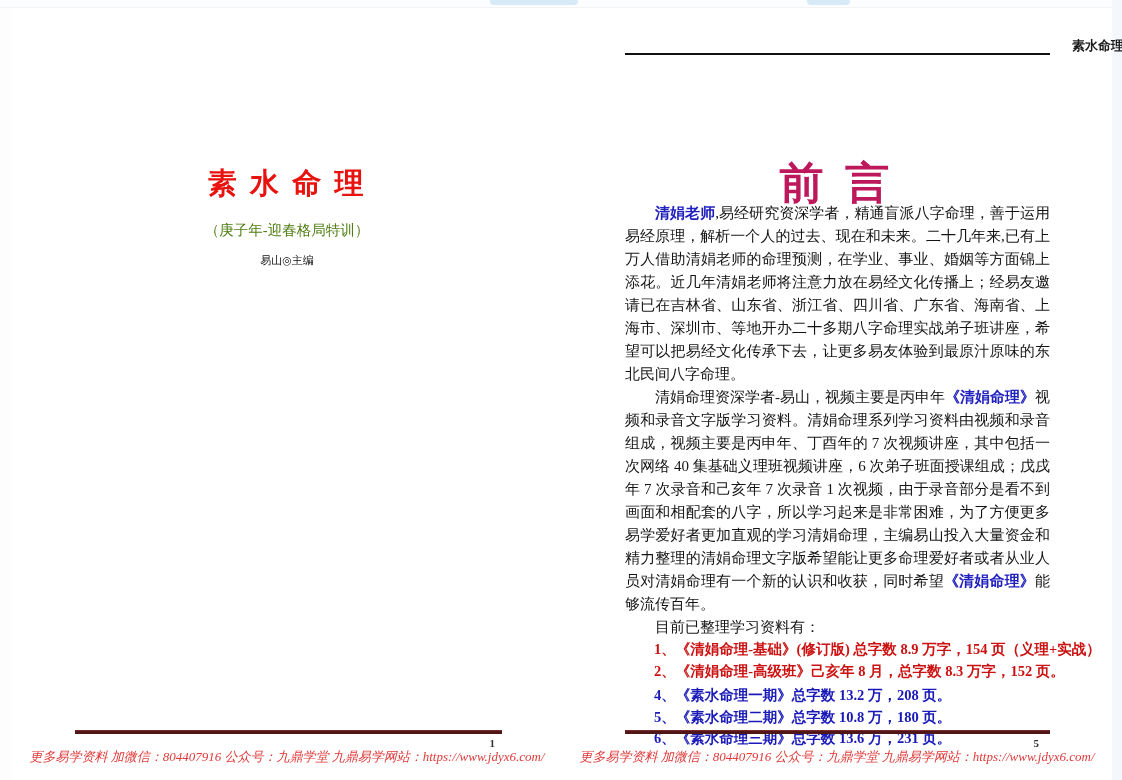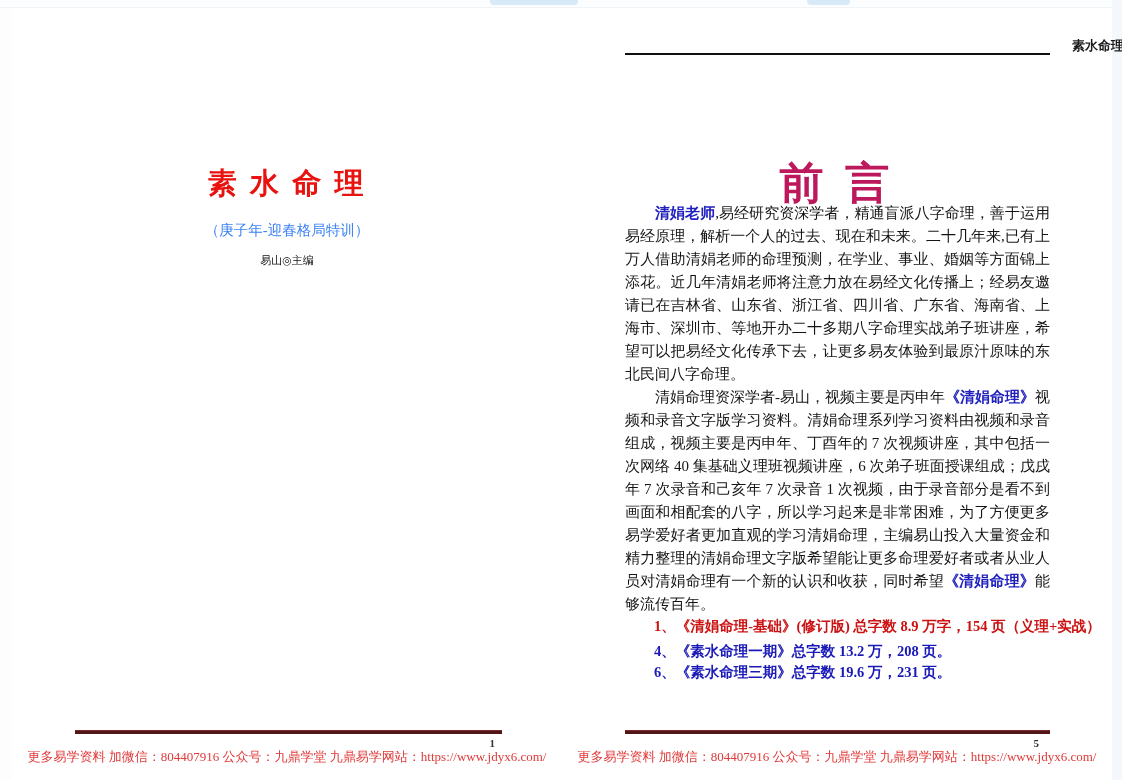--- a/index.html
+++ b/index.html
@@ -36,21 +36,21 @@
   }
 
   
   .book-title {
     position: absolute; left: 0; top: 156px; width: 100%;
     text-align: center; font-size: 29px; font-weight: bold;
     letter-spacing: 3px; color: #e8120e;
   }
   .book-subtitle {
     position: absolute; left: 0; top: 213px; width: 100%;
-    text-align: center; font-size: 14.5px; color: #3b82f6;
+    text-align: center; font-size: 14.5px; color: #4d7c0f;
   }
   .book-author {
     position: absolute; left: 0; top: 245px; width: 100%;
     text-align: center; font-size: 11px; color: #111;
   }
 
   
   .footer-rule {
     position: absolute; top: 722px; height: 1px;
     border-top: 1px solid #7a2a2a; border-bottom: 3px solid #4f1717;
@@ -59,21 +59,21 @@
   .page-left  .footer-rule { left: 63px; width: 427px; }
   .page-right .footer-rule { left: 63px; width: 425px; }
   .page-num {
     position: absolute; top: 729px; font-size: 11px; font-weight: bold;
     color: #333; text-align: right;
   }
   .page-left  .page-num { left: 63px; width: 420px; }
   .page-right .page-num { left: 63px; width: 414px; }
   .footer-note {
     position: absolute; left: 0; top: 740px; width: 100%;
-    text-align: center; font-size: 13px; 
+    text-align: center; font-size: 13px; font-style: italic;
     color: #e03a3a; white-space: nowrap;
   }
 
   
   .page-header-title {
     position: absolute; left: 12px; top: 29px; width: 100%;
     text-align: right; font-size: 13px; font-weight: bold; color: #1a1a1a;
   }
   .header-rule {
     position: absolute; left: 63px; top: 45px; width: 425px;
@@ -120,25 +120,28 @@
 </div>
 
 <div class="page page-right">
   <div class="page-header-title">素水命理</div>
   <div class="header-rule"></div>
   <div class="preface-title">前 言</div>
 
   <div class="body-text">
     <p><span class="em-blue">清娟老师</span><span>,易经研究资深学者，精通盲派八字命理，善于运用易经原理，解析一个人的过去、现在和未来。二十几年来,已有上万人借助清娟老师的命理预测，在学业、事业、婚姻等方面锦上添花。近几年清娟老师将注意力放在易经文化传播上；经易友邀请已在吉林省、山东省、浙江省、四川省、广东省、海南省、上海市、深圳市、等地开办二十多期八字命理实战弟子班讲座，希望可以把易经文化传承下去，让更多易友体验到最原汁原味的东北民间八字命理。</span></p>
     <p><span>清娟命理资深学者-易山，视频主要是丙申年</span><span class="em-blue">《清娟命理》</span><span>视频和录音文字版学习资料。清娟命理系列学习资料由视频和录音组成，视频主要是丙申年、丁酉年的 7 次视频讲座，其中包括一次网络 40 集基础义理班视频讲座，6 次弟子班面授课组成；戊戌年 7 次录音和己亥年 7 次录音 1 次视频，由于录音部分是看不到画面和相配套的八字，所以学习起来是非常困难，为了方便更多易学爱好者更加直观的学习清娟命理，主编易山投入大量资金和精力整理的清娟命理文字版希望能让更多命理爱好者或者从业人员对清娟命理有一个新的认识和收获，同时希望</span><span class="em-blue">《清娟命理》</span><span>能够流传百年。</span></p>
+    <p>目前已整理学习资料有：</p>
 
     <div class="res-list">
       <div class="res-item red">1、《清娟命理-基础》(修订版) 总字数 8.9 万字，154 页（义理+实战）</div>
+      <div class="res-item red">2、《清娟命理-高级班》己亥年 8 月，总字数 8.3 万字，152 页。</div>
       <div class="res-item blue grp">4、《素水命理一期》总字数 13.2 万，208 页。</div>
-      <div class="res-item blue">6、《素水命理三期》总字数 19.6 万，231 页。</div>
+      <div class="res-item blue">5、《素水命理二期》总字数 10.8 万，180 页。</div>
+      <div class="res-item blue">6、《素水命理三期》总字数 13.6 万，231 页。</div>
 
     </div>
   </div>
 
   <div class="footer-rule"></div>
   <div class="page-num">5</div>
   <div class="footer-note">更多易学资料 加微信：804407916 公众号：九鼎学堂 九鼎易学网站：https://www.jdyx6.com/</div>
 </div>
 
 </body></html>

